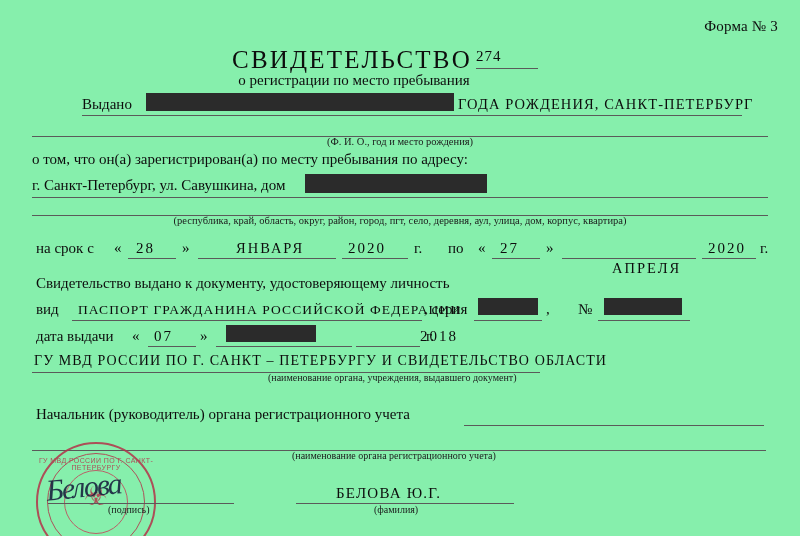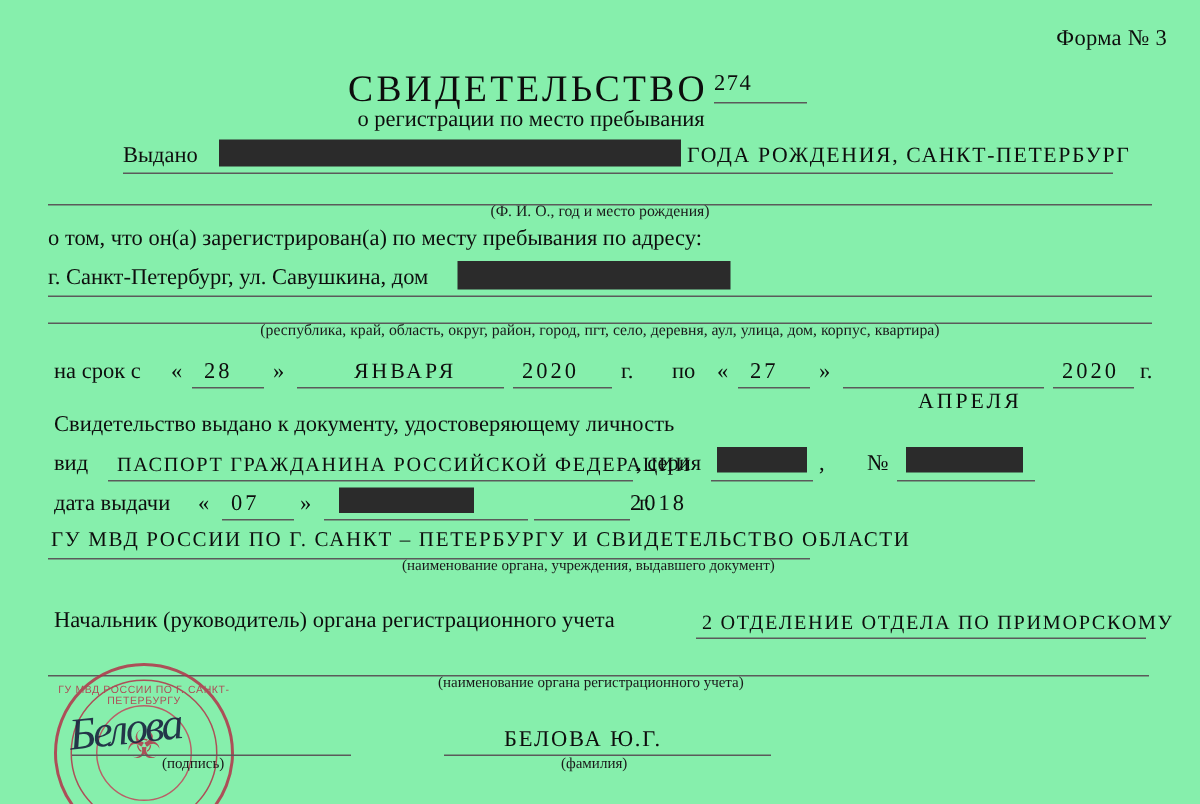--- a/index.html
+++ b/index.html
@@ -225,21 +225,20 @@
   <div class="rule" style="left:216px; top:346px; width:136px;"></div>
   <div class="txt wide" style="left:383px; top:328px;margin-left:37px;">2018</div>
   <div class="rule" style="left:356px; top:346px; width:64px;"></div>
   <div class="txt" style="left:426px; top:328px;">г.</div>
 
   <div class="txt spaced" style="left:34px; top:353px; font-size:14px;">ГУ  МВД  РОССИИ  ПО  Г. САНКТ – ПЕТЕРБУРГУ  И  СВИДЕТЕЛЬСТВО ОБЛАСТИ</div>
   <div class="rule" style="left:32px; top:372px; width:508px;"></div>
   <div class="small-caption" style="left:268px; top:372px;">(наименование органа, учреждения, выдавшего документ)</div>
 
   <div class="txt" style="left:36px; top:406px;">Начальник (руководитель) органа регистрационного учета</div>
-  <div class="txt spaced" style="left:468px; top:407px; font-size:13.5px;">2 ОТДЕЛЕНИЕ ОТДЕЛА  ПО ПРИМОРСКОМУ</div>
   <div class="rule" style="left:464px; top:425px; width:300px;"></div>
   <div class="rule" style="left:32px; top:450px; width:734px;"></div>
   <div class="small-caption" style="left:292px; top:450px;">(наименование органа регистрационного учета)</div>
 
   <div class="stamp">
     <div class="stamp-txt-top">ГУ МВД РОССИИ ПО Г. САНКТ-ПЕТЕРБУРГУ</div>
     <div class="stamp-inner"></div>
     <div class="stamp-eagle">☣</div>
 
   </div>

